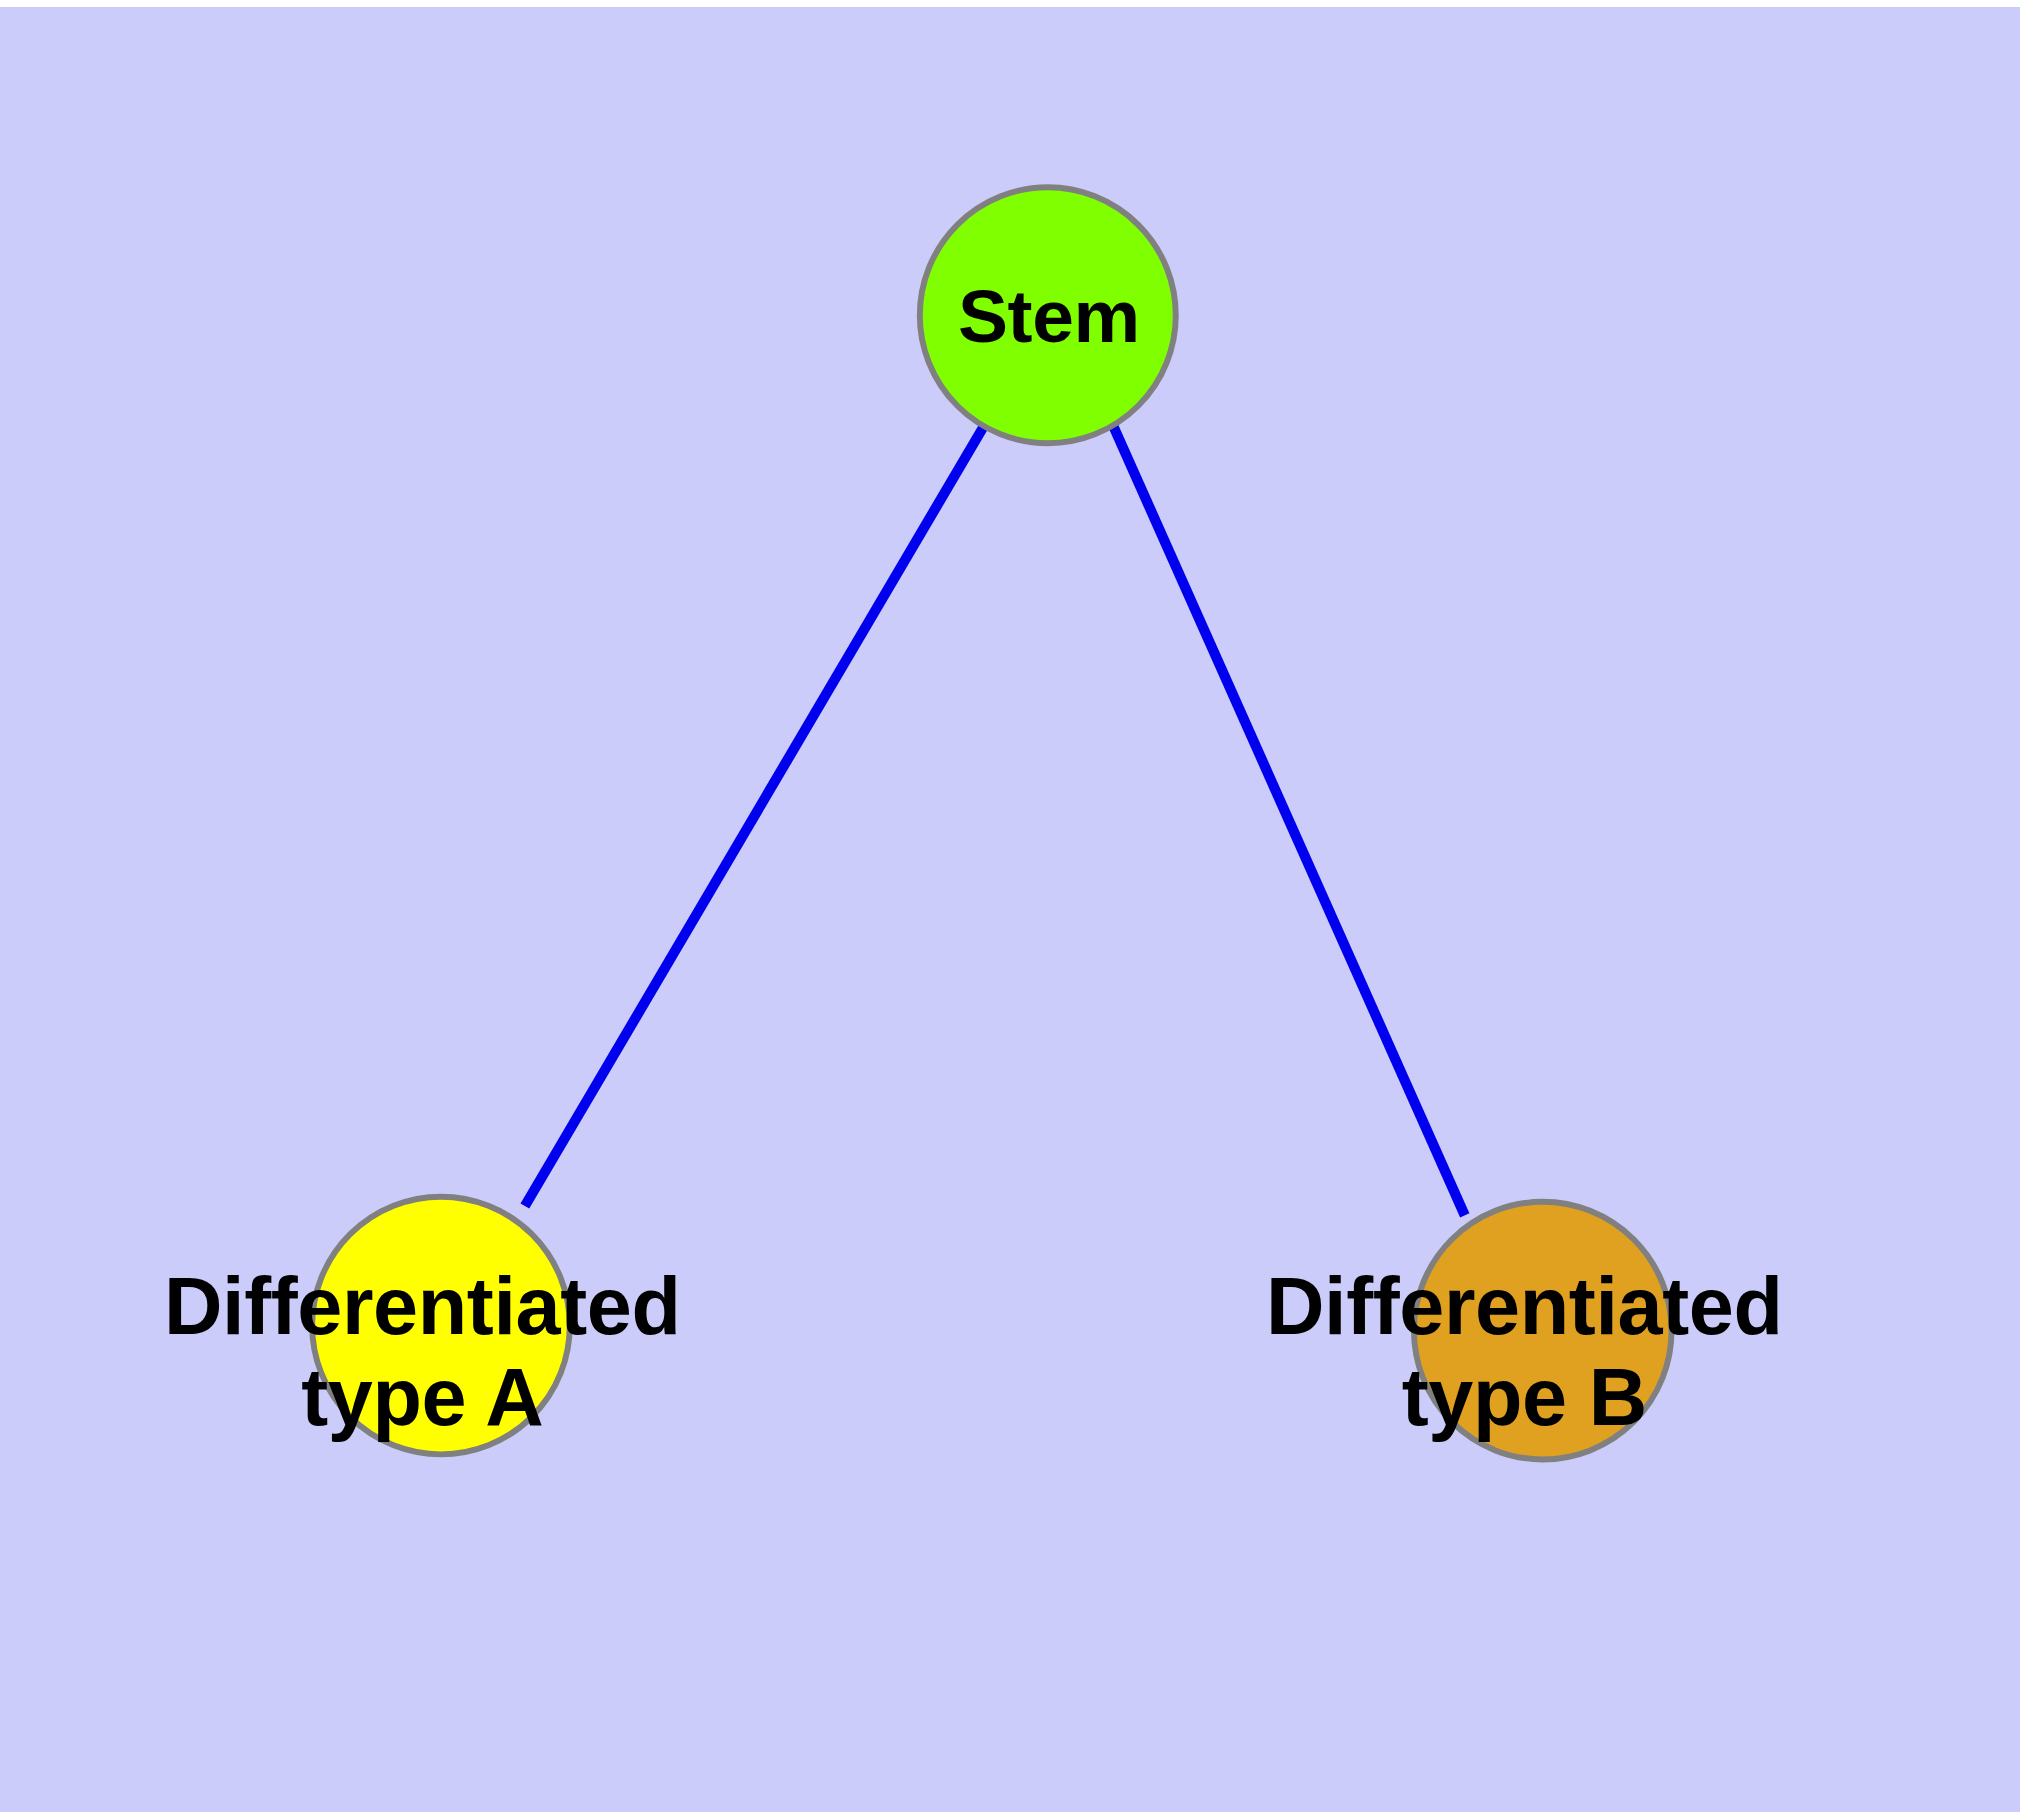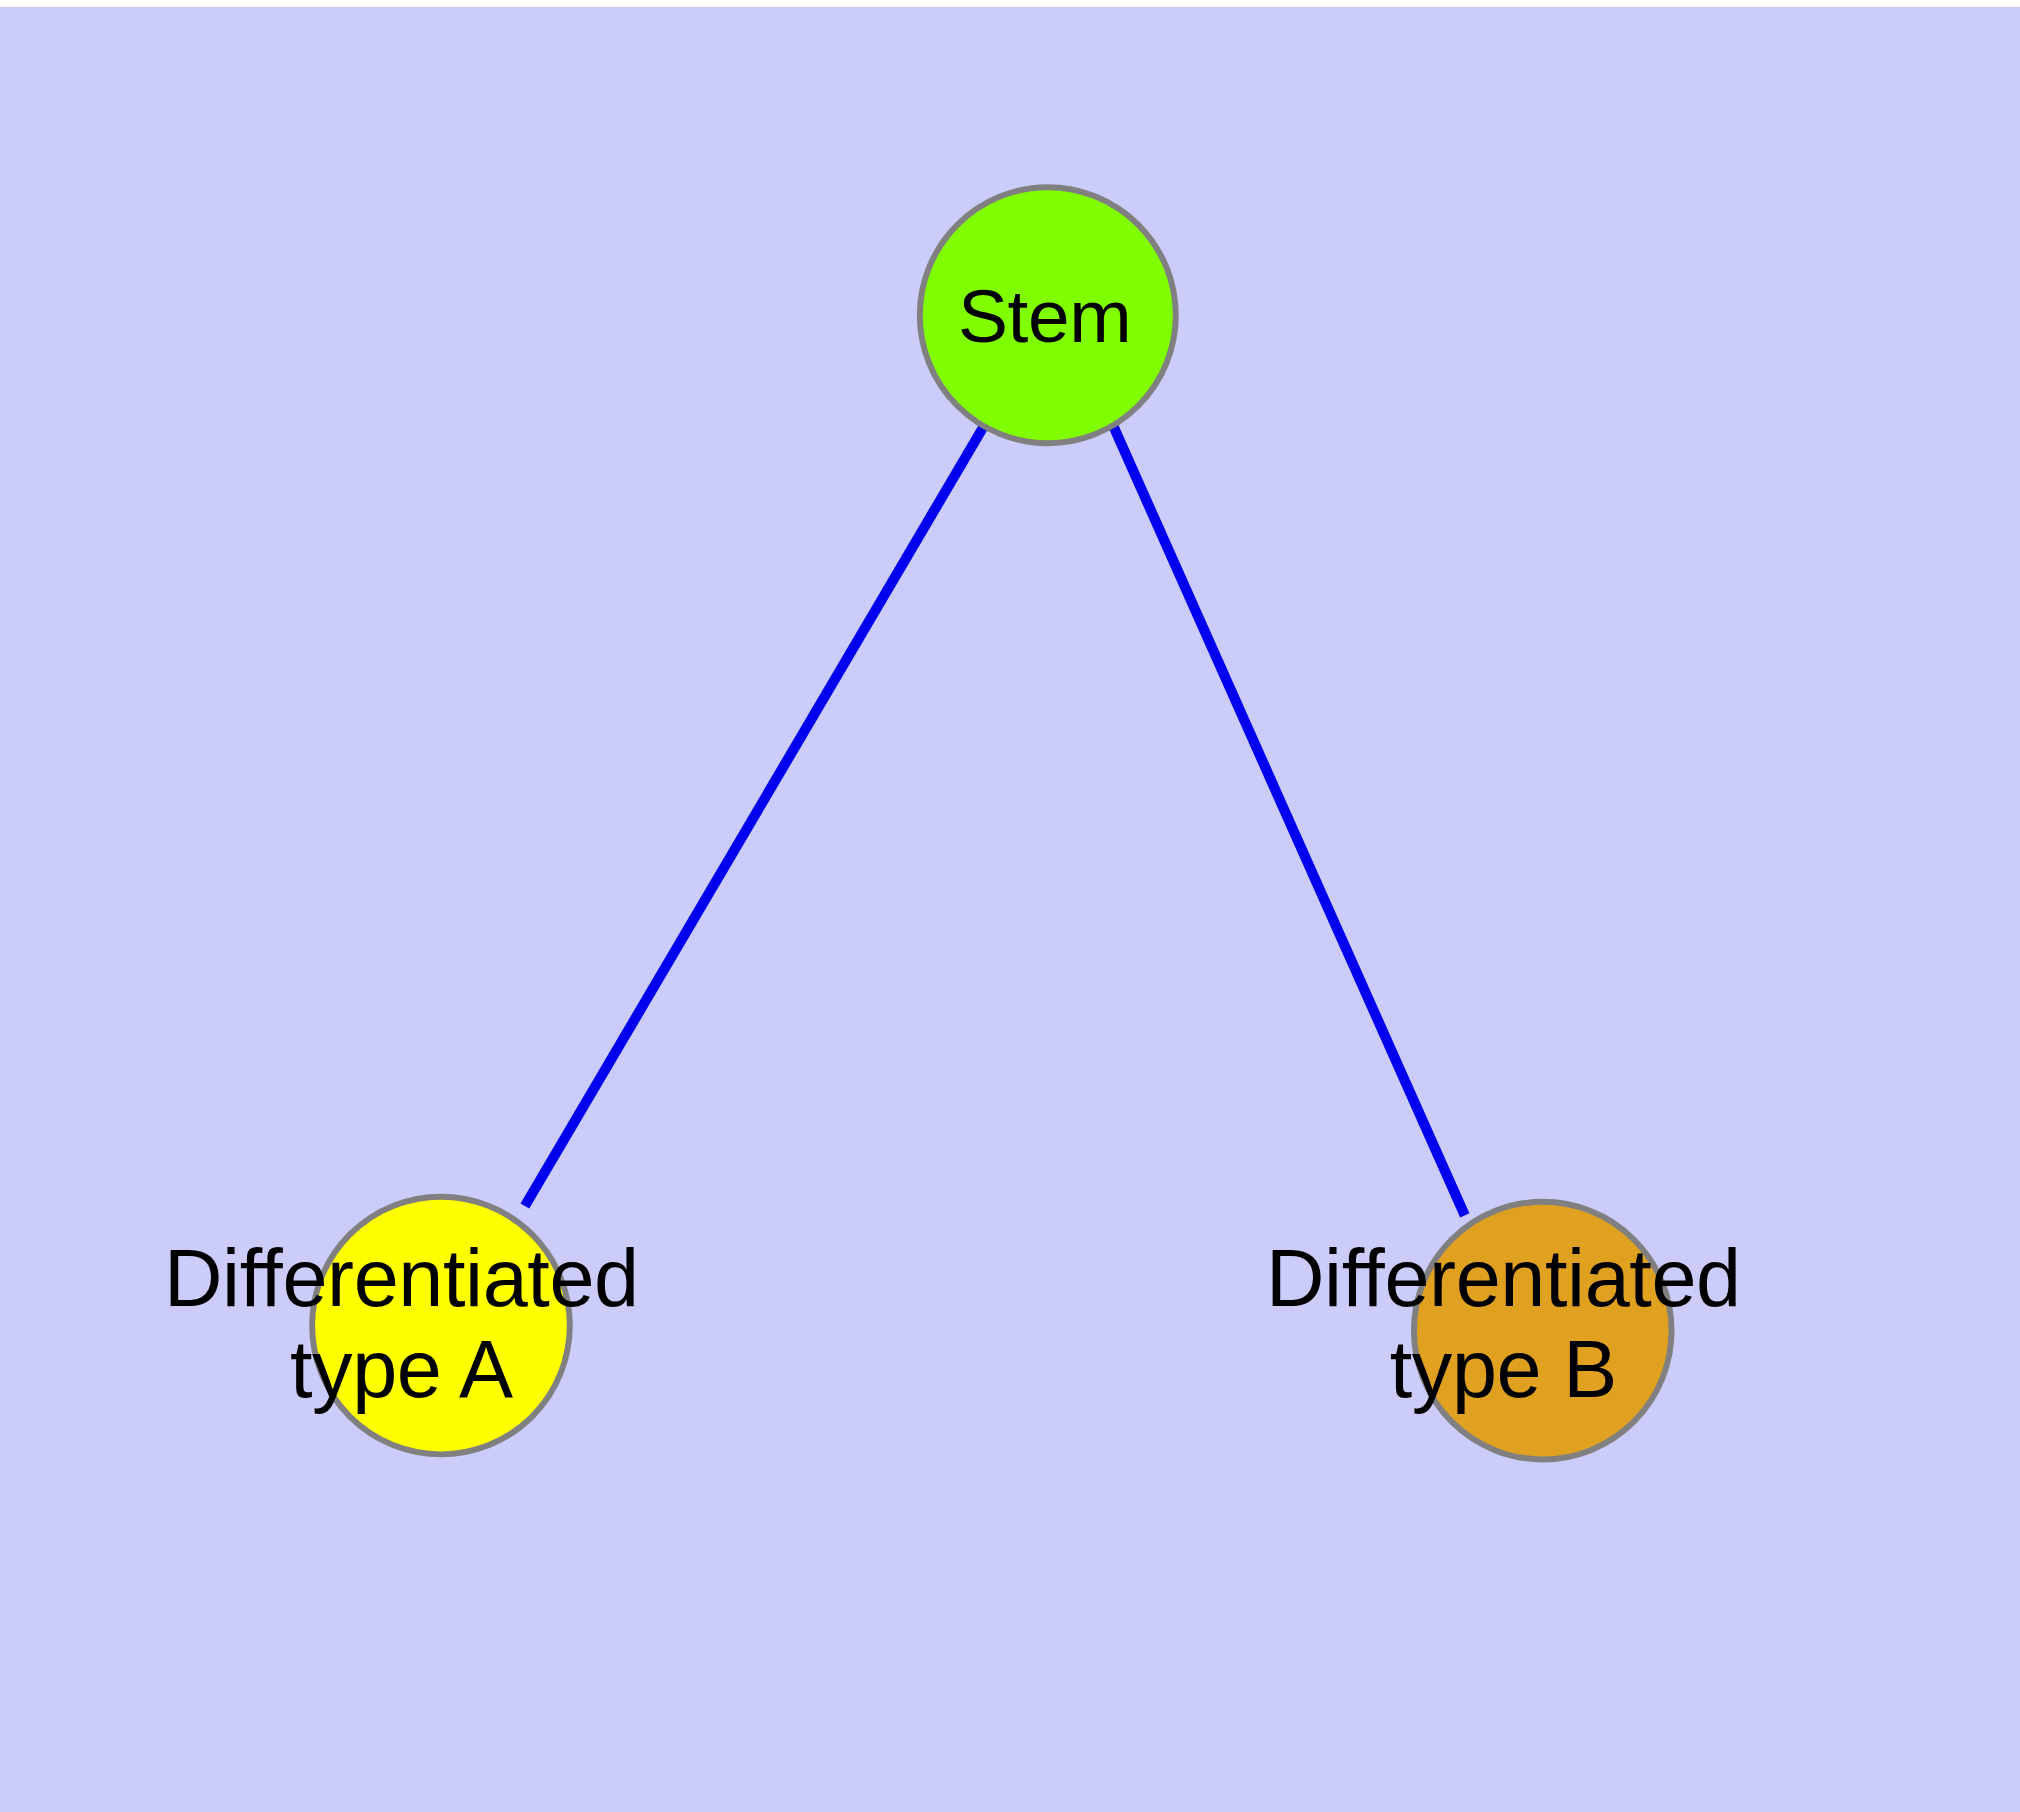--- a/index.html
+++ b/index.html
@@ -26,32 +26,33 @@
   #graph-svg {
     position: absolute;
     left: 0;
     top: 0;
     width: 2021px;
     height: 1812px;
   }
   .node-label {
     position: absolute;
     color: #000000;
-    font-weight: normal;
+    font-weight: bold;
     text-align: center;
     line-height: 1.12;
     white-space: pre;
     letter-spacing: -0.4px;
     pointer-events: none;
   }
   .label-stem {
     font-size: 75px;
   }
   .label-leaf {
     font-size: 81px;
+    margin-top: 28px;
   }
 </style>
 </head>
 <body>
 
 <div id="stage">
 
   <div id="canvas-bg"></div>
 
   <svg id="graph-svg" viewBox="0 0 2384 2138" xmlns="http://www.w3.org/2000/svg">

